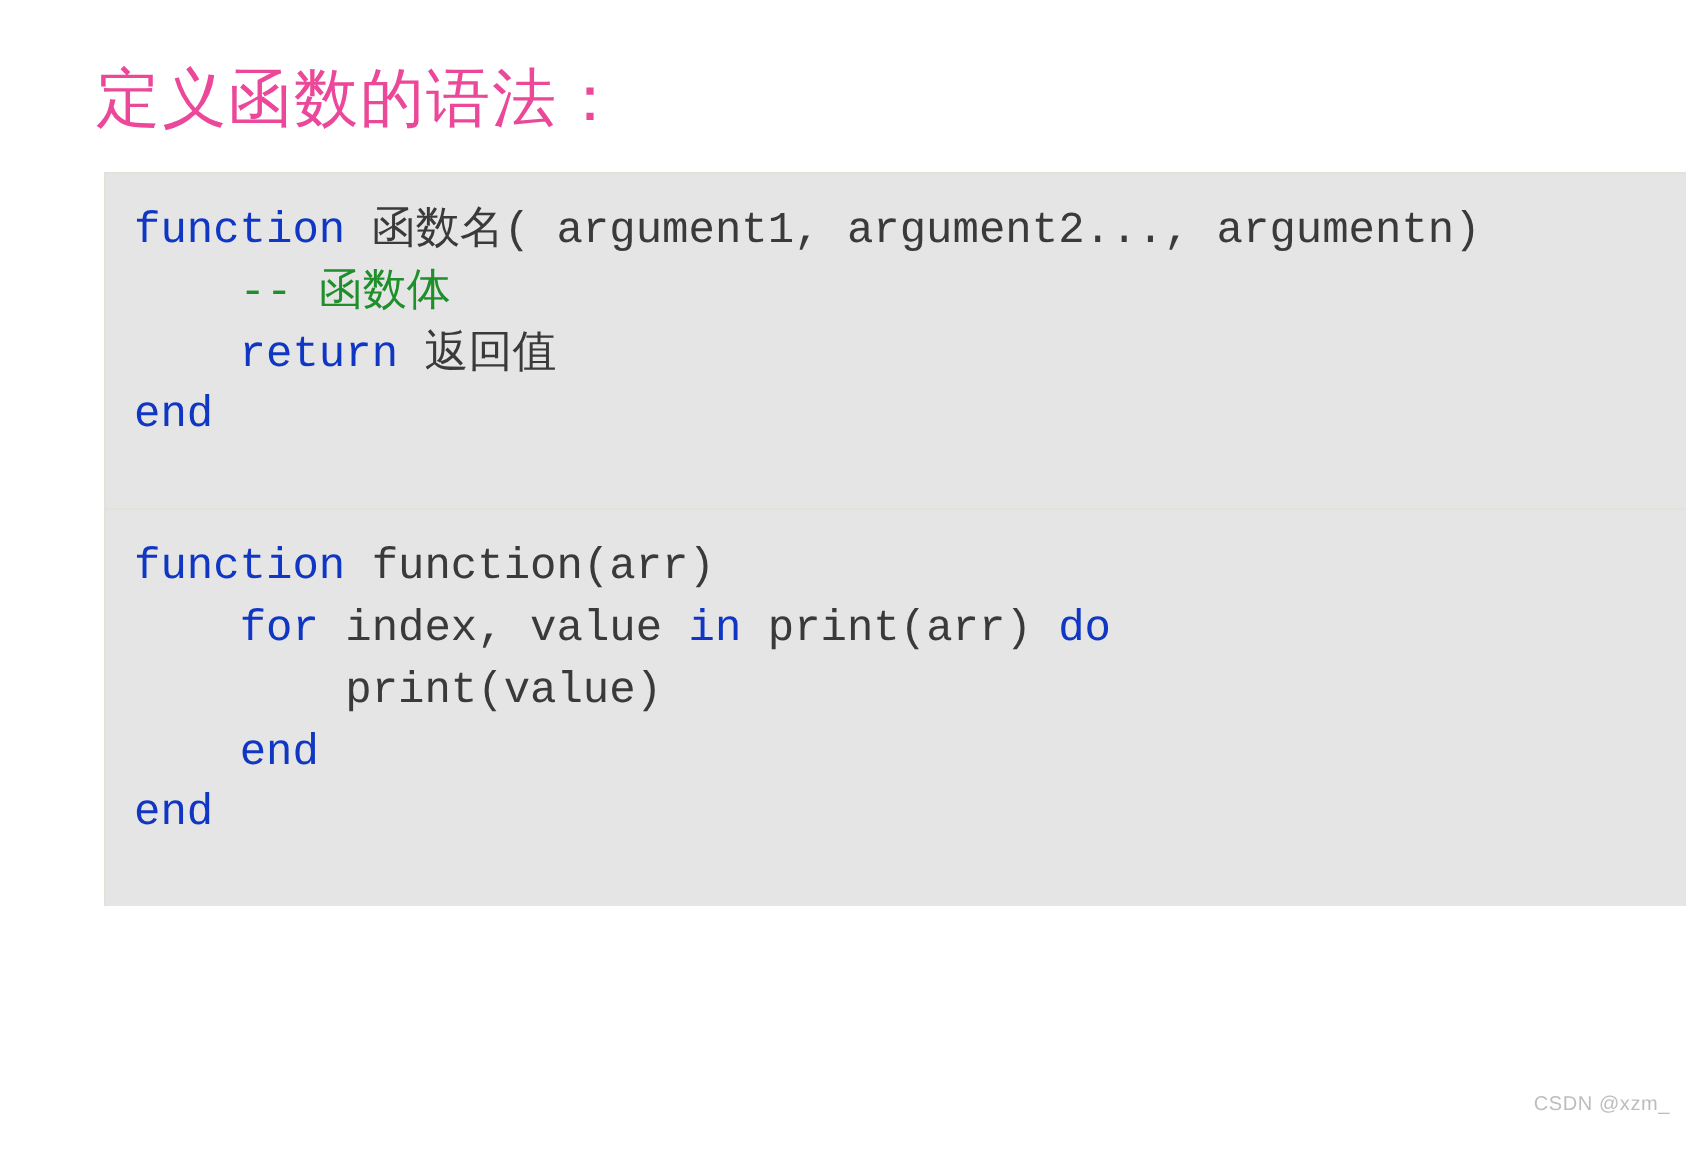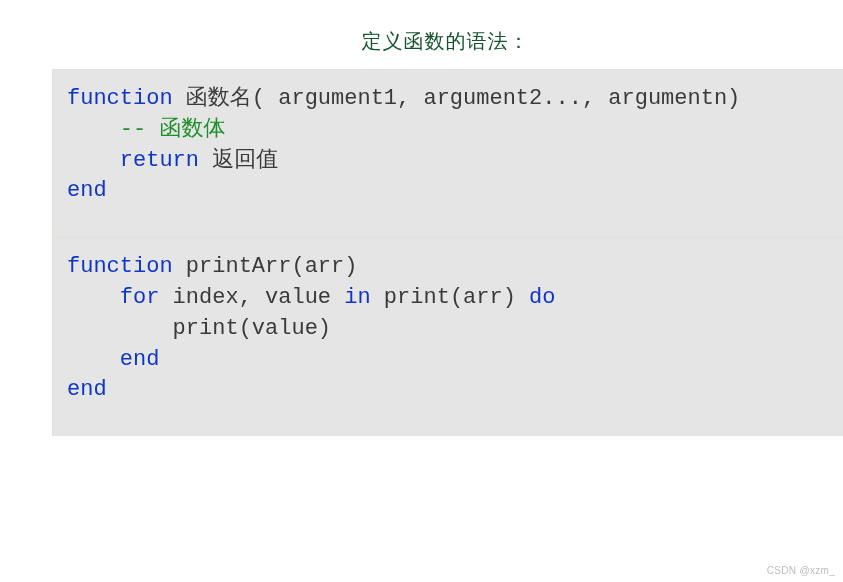--- a/index.html
+++ b/index.html
@@ -18,24 +18,23 @@
   }
   h1.title {
     margin: 0 0 36px 0;
     font-size: 30px;
     font-weight: 700;
     color: #b52a2a;
     letter-spacing: 1px;
   }
   p.intro {
     margin: 0 0 14px 0;
-    font-size: 20px;
-    color: #14532d;
+    font-size: 32px;
+    color: #ec4899;
     letter-spacing: 1px;
-    text-align: center;
   }
   .intro-spacer {
     margin-top: 42px;
   }
   .code-block {
     margin-left: 4px;
     background: #e5e5e5;
     border-left: 1px solid #e2e2da;
     border-top: 1px solid #e2e2da;
     padding: 14px 16px 30px 14px;
@@ -43,40 +42,40 @@
     font-size: 22px;
     line-height: 1.4;
     white-space: pre;
     color: #3a3a3a;
   }
   .kw { color: #1036c4; }
   .cm { color: #1e8f2a; }
   .watermark {
     position: absolute;
     right: 8px;
-    bottom: 6px;
+    bottom: 24px;
     font-size: 10px;
     color: #bdbdbd;
     font-family: Arial, sans-serif;
     letter-spacing: 0.3px;
   }
 </style>
 </head>
 <body>
 
 <div class="page">
 
   <p class="intro">定义函数的语法：</p>
 
   <div class="code-block"><span class="kw">function</span><span> 函数名( argument1, argument2..., argumentn)</span>
 <span class="cm">    -- 函数体</span>
 <span class="kw">    return</span><span> 返回值</span>
 <span class="kw">end</span></div>
 
 
-  <div class="code-block"><span class="kw">function</span><span> printArr(arr)</span>
+  <div class="code-block"><span class="kw">function</span><span> function(arr)</span>
 <span>    </span><span class="kw">for</span><span> index, value </span><span class="kw">in</span><span> print(arr) </span><span class="kw">do</span>
 <span>        print(value)</span>
 <span>    </span><span class="kw">end</span>
 <span class="kw">end</span></div>
 </div>
 
 <div class="watermark">CSDN @xzm_</div>
 
 </body></html>

